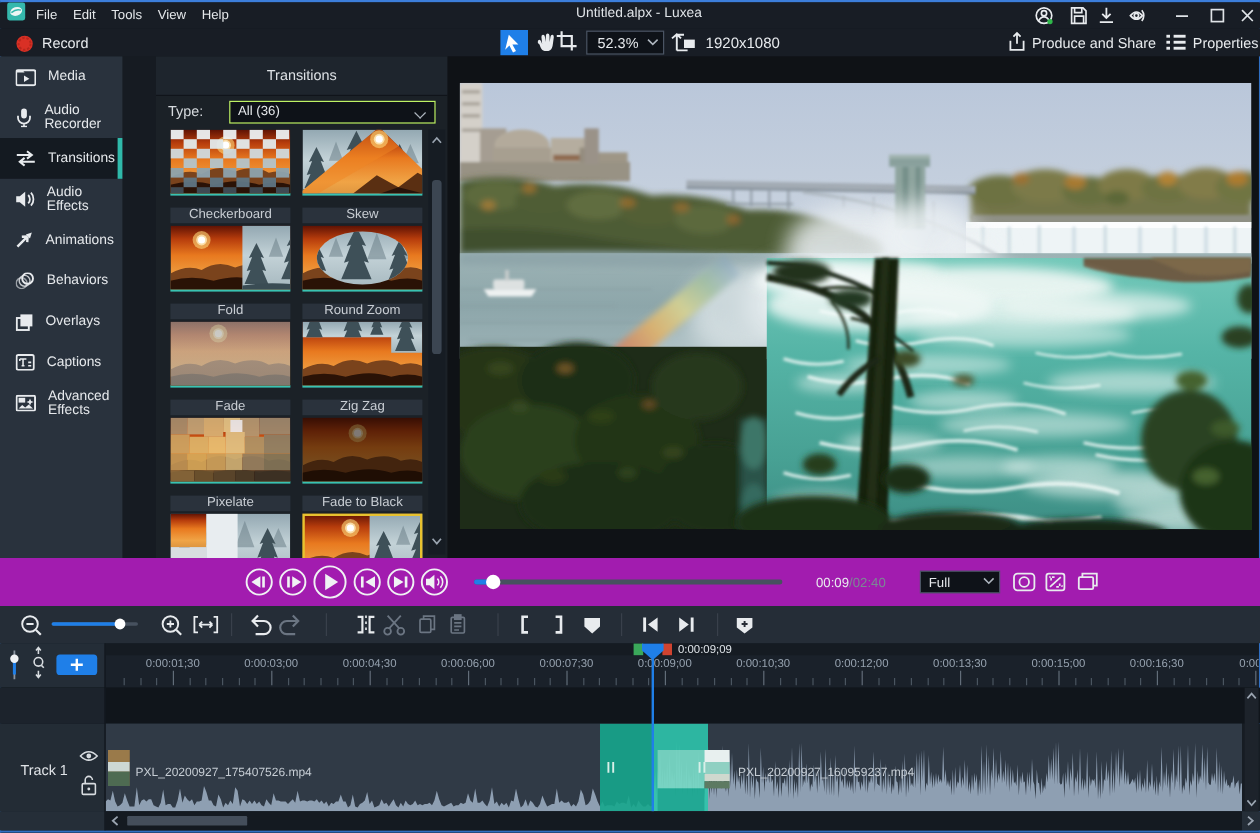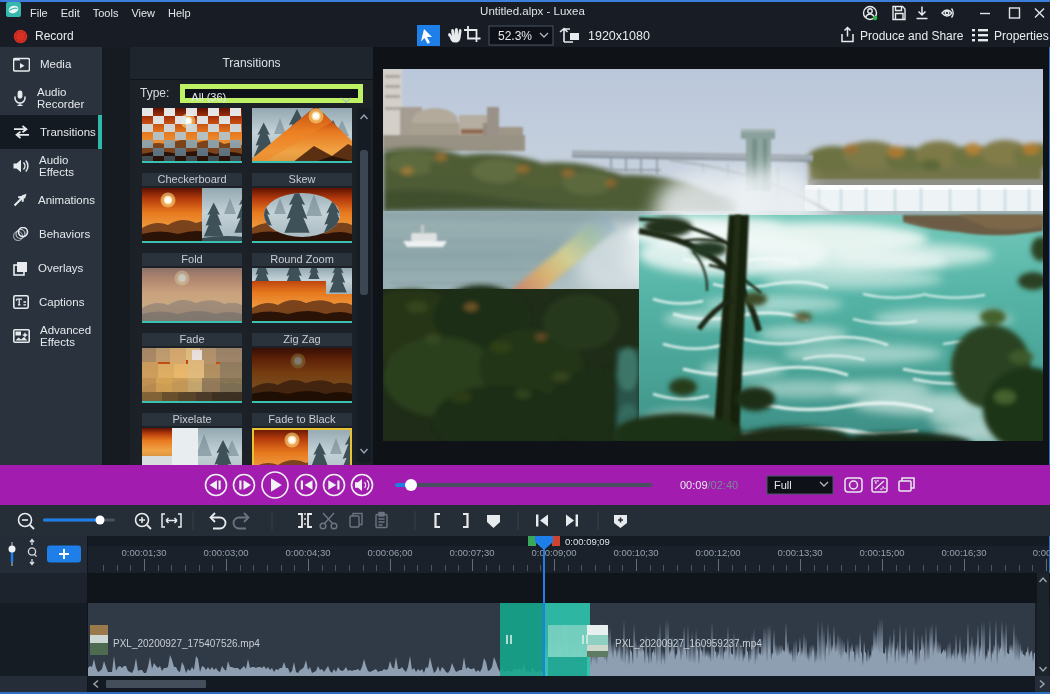--- a/index.html
+++ b/index.html
@@ -17,22 +17,22 @@
 
 .sidebar { position:absolute; left:0; top:47px; width:102px; height:418px; background:#29323d; }
 .sideitem { position:relative; height:34px; display:flex; align-items:center; padding-left:13px; gap:10px; color:#e6e9ec; font-size:11.5px; }
 .sideitem.sel { background:#141a21; }
 .sideitem.sel::after { content:""; position:absolute; right:0; top:0; width:4px; height:34px; background:#2fb9aa; }
 .sideitem svg { flex:0 0 auto; }
 
 .panel { position:absolute; left:130px; top:47px; width:243px; height:418px; background:#1b2127; overflow:hidden; }
 .panelhead { position:absolute; left:0; top:0; width:100%; height:33px; background:#1e252d; border-bottom:1px solid #10141a; text-align:center; line-height:32px; font-size:12px; color:#dde1e5;}
 .typerow { position:absolute; left:10px; top:36px; width:223px; height:20px; display:flex; align-items:center; }
-.typelabel { font-size:12px; color:#d7dbdf; margin-right:11px; }
-.dropdown { flex:1; height:19px; background:#0e1218; border:5px solid #bef264; color:#e6e9ec; font-size:11px; line-height:17px; padding-left:6px; position:relative; }
+.typelabel { font-size:12px; color:#d7dbdf; margin-right:22px; }
+.dropdown { flex:1; height:19px; background:#0e1218; border:1px solid #bef264; color:#e6e9ec; font-size:11px; line-height:17px; padding-left:6px; position:relative; }
 .dropdown::after { content:""; position:absolute; right:7px; top:7px; width:6px; height:6px; border-left:1px solid #aeb6bf; border-bottom:1px solid #aeb6bf; transform:rotate(-45deg) translateY(-2px); }
 .thumbgrid { position:absolute; left:12px; top:61px; width:211px; }
 .thumb { position:absolute; width:100px; }
 .timg { width:100px; height:55px; position:relative; overflow:hidden; border-bottom:2px solid #39c2b2; }
 .tlabel { width:100px; height:13px; margin-top:10px; background:#2a323c; color:#c8cdd3; font-size:11px; text-align:center; line-height:13px; }
 .pscroll { position:absolute; right:2px; top:61px; width:14px; height:354px; background:#161c23; }
 
 .preview { position:absolute; left:373px; top:47px; width:676px; height:418px; background:#0f1216; }
 .video { position:absolute; left:10px; top:22px; width:660px; height:372px; overflow:hidden; }
 
@@ -844,20 +844,30 @@
     <rect x="440" y="0" width="8" height="10" fill="#3aa85a"></rect>
     <rect x="464" y="0" width="8" height="10" fill="#d04330"></rect>
     <path d="M447 0 h18 v6 l-9 8 -9 -8z" fill="#1f7fe8"></path>
     <text x="477" y="8.5" font-family="Liberation Sans" font-size="9.5" fill="#dde2e7">0:00:09;09</text>
   </svg>
 </div>
 <div class="emptyband">
     <div class="lp"></div>
   </div>
 <div class="trackrow" id="trackrow">
+  <div class="lp">
+    <span style="position:absolute;left:17px;top:32px;font-size:12px;color:#dfe3e7">Track 1</span>
+    <svg width="16" height="42" viewBox="0 0 16 42" style="position:absolute;left:66px;top:20px">
+      <path d="M1 7 q7 -7 14 0 q-7 7 -14 0z" stroke="#d8dce0" stroke-width="1.3" fill="none"></path>
+      <circle cx="8" cy="7" r="2" fill="#d8dce0"></circle>
+      <rect x="2.5" y="30" width="11" height="9" rx="1" stroke="#d8dce0" stroke-width="1.3" fill="none"></rect>
+      <path d="M5 30 v-3 a3 3 0 0 1 6 0" stroke="#d8dce0" stroke-width="1.3" fill="none"></path>
+      <circle cx="8" cy="34.5" r="1.2" fill="#d8dce0"></circle>
+    </svg>
+  </div>
   <div class="clip" style="left:88px; width:457px"></div>
   <div class="clip" style="left:545px; width:490px"></div>
   <svg width="947" height="73" viewBox="0 0 947 73" style="position:absolute;left:88px;top:0">
 
     <polygon points="0,73 0,65 2,63 4,64 6,56 8,65 10,69 12,68 14,66 16,58 18,64 20,69 22,69 24,69 26,53 28,68 30,64 32,63 34,65 36,63 38,63 40,68 42,69 44,70 46,66 48,55 50,68 52,67 54,67 56,70 58,70 60,64 62,54 64,66 66,60 68,63 70,65 72,63 74,68 76,65 78,65 80,64 82,52 84,57 86,64 88,64 90,68 92,69 94,59 96,63 98,70 100,66 102,68 104,64 106,67 108,53 110,56 112,69 114,63 116,64 118,67 120,64 122,67 124,64 126,67 128,65 130,68 132,69 134,63 136,66 138,68 140,58 142,64 144,64 146,65 148,65 150,65 152,67 154,65 156,63 158,66 160,56 162,65 164,64 166,64 168,65 170,64 172,64 174,65 176,63 178,66 180,64 182,67 184,65 186,69 188,66 190,67 192,65 194,65 196,59 198,65 200,65 202,70 204,68 206,59 208,69 210,70 212,67 214,66 216,64 218,57 220,67 222,64 224,70 226,69 228,68 230,63 232,67 234,66 236,69 238,66 240,63 242,68 244,70 246,66 248,69 250,64 252,67 254,68 256,67 258,64 260,68 262,67 264,68 266,67 268,67 270,66 272,68 274,64 276,56 278,63 280,68 282,69 284,68 286,67 288,66 290,69 292,68 294,68 296,66 298,67 300,66 302,58 304,64 306,66 308,54 310,66 312,66 314,64 316,67 318,69 320,64 322,53 324,67 326,65 328,69 330,66 332,68 334,66 336,70 338,64 340,65 342,54 344,63 346,70 348,68 350,63 352,69 354,64 356,66 358,69 360,70 362,67 364,60 366,65 368,69 370,68 372,67 374,67 376,54 378,66 380,64 382,66 384,66 386,65 388,69 390,67 392,69 394,65 396,55 398,59 400,68 402,67 404,64 406,54 408,59 410,65 412,69 414,65 416,69 418,68 420,68 422,68 424,69 426,65 428,67 430,66 432,66 434,67 436,60 438,70 440,67 442,70 444,64 446,67 448,69 450,69 452,67 454,69 456,68 457,73" fill="#93a4b8" opacity="0.95"></polygon>
 
     <g transform="translate(457,0)">
         <polygon points="0,73 0,54 1,40 2,59 3,39 4,48 5,23 6,53 7,37 8,55 9,38 10,53 11,32 12,55 13,24 14,51 15,39 16,48 17,41 18,61 19,15 20,58 21,17 22,51 23,31 24,59 25,39 26,55 27,30 28,60 29,38 30,49 31,43 32,61 33,36 34,58 35,32 36,60 37,23 38,56 39,46 40,54 41,47 42,62 43,46 44,51 45,18 46,63 47,45 48,58 49,41 50,60 51,42 52,62 53,25 54,51 55,45 56,55 57,18 58,48 59,51 60,57 61,46 62,61 63,22 64,53 65,24 66,51 67,39 68,56 69,38 70,49 71,43 72,55 73,42 74,51 75,37 76,59 77,43 78,60 79,16 80,62 81,40 82,54 83,41 84,63 85,45 86,48 87,49 88,62 89,20 90,50 91,36 92,57 93,41 94,49 95,40 96,50 97,39 98,49 99,46 100,61 101,31 102,55 103,48 104,62 105,36 106,61 107,49 108,50 109,45 110,53 111,38 112,62 113,30 114,59 115,19 116,63 117,46 118,58 119,48 120,62 121,16 122,57 123,16 124,53 125,46 126,50 127,33 128,50 129,40 130,57 131,50 132,53 133,34 134,49 135,40 136,58 137,38 138,53 139,23 140,48 141,45 142,57 143,21 144,60 145,38 146,60 147,28 148,60 149,40 150,61 151,26 152,49 153,43 154,62 155,37 156,49 157,46 158,54 159,37 160,55 161,47 162,54 163,47 164,56 165,48 166,59 167,18 168,58 169,38 170,49 171,48 172,56 173,48 174,53 175,38 176,57 177,38 178,58 179,47 180,50 181,42 182,50 183,23 184,57 185,36 186,50 187,51 188,52 189,29 190,58 191,45 192,55 193,33 194,59 195,39 196,54 197,42 198,59 199,50 200,56 201,35 202,48 203,49 204,60 205,46 206,58 207,31 208,54 209,25 210,62 211,43 212,58 213,38 214,52 215,49 216,53 217,35 218,54 219,24 220,51 221,24 222,60 223,22 224,48 225,21 226,57 227,49 228,52 229,26 230,51 231,40 232,54 233,42 234,53 235,41 236,51 237,42 238,49 239,46 240,50 241,19 242,49 243,38 244,52 245,47 246,53 247,46 248,60 249,38 250,60 251,36 252,54 253,48 254,50 255,34 256,54 257,44 258,52 259,30 260,55 261,34 262,57 263,48 264,59 265,42 266,56 267,41 268,50 269,42 270,61 271,46 272,59 273,18 274,59 275,31 276,60 277,17 278,54 279,26 280,60 281,38 282,47 283,20 284,55 285,29 286,50 287,41 288,47 289,22 290,50 291,39 292,49 293,30 294,53 295,32 296,57 297,35 298,53 299,38 300,50 301,48 302,52 303,34 304,60 305,43 306,50 307,40 308,49 309,48 310,60 311,40 312,53 313,40 314,57 315,29 316,48 317,51 318,63 319,38 320,49 321,50 322,60 323,45 324,58 325,51 326,55 327,41 328,49 329,26 330,47 331,29 332,47 333,20 334,51 335,15 336,51 337,15 338,49 339,51 340,50 341,41 342,62 343,40 344,51 345,31 346,56 347,37 348,48 349,24 350,61 351,44 352,49 353,38 354,60 355,20 356,56 357,45 358,56 359,46 360,55 361,23 362,62 363,43 364,52 365,46 366,48 367,46 368,54 369,23 370,63 371,46 372,63 373,31 374,59 375,46 376,48 377,31 378,48 379,38 380,61 381,22 382,58 383,37 384,58 385,23 386,47 387,20 388,53 389,37 390,48 391,21 392,51 393,38 394,51 395,40 396,51 397,50 398,48 399,46 400,50 401,45 402,58 403,40 404,56 405,38 406,57 407,49 408,54 409,45 410,58 411,30 412,57 413,48 414,53 415,33 416,56 417,47 418,60 419,43 420,61 421,48 422,53 423,19 424,57 425,40 426,52 427,32 428,54 429,41 430,62 431,39 432,50 433,21 434,56 435,42 436,49 437,18 438,57 439,18 440,59 441,51 442,56 443,45 444,50 445,17 446,60 447,47 448,52 449,41 450,49 451,16 452,62 453,39 454,51 455,43 456,47 457,17 458,50 459,28 460,56 461,19 462,49 463,51 464,51 465,41 466,48 467,41 468,51 469,20 470,58 471,31 472,58 473,35 474,59 475,39 476,51 477,46 478,52 479,51 480,54 481,49 482,49 483,43 484,54 485,50 486,49 487,47 488,59 489,50 490,50 490,73" fill="#93a4b8" opacity="0.95"></polygon>
       </g>
 

